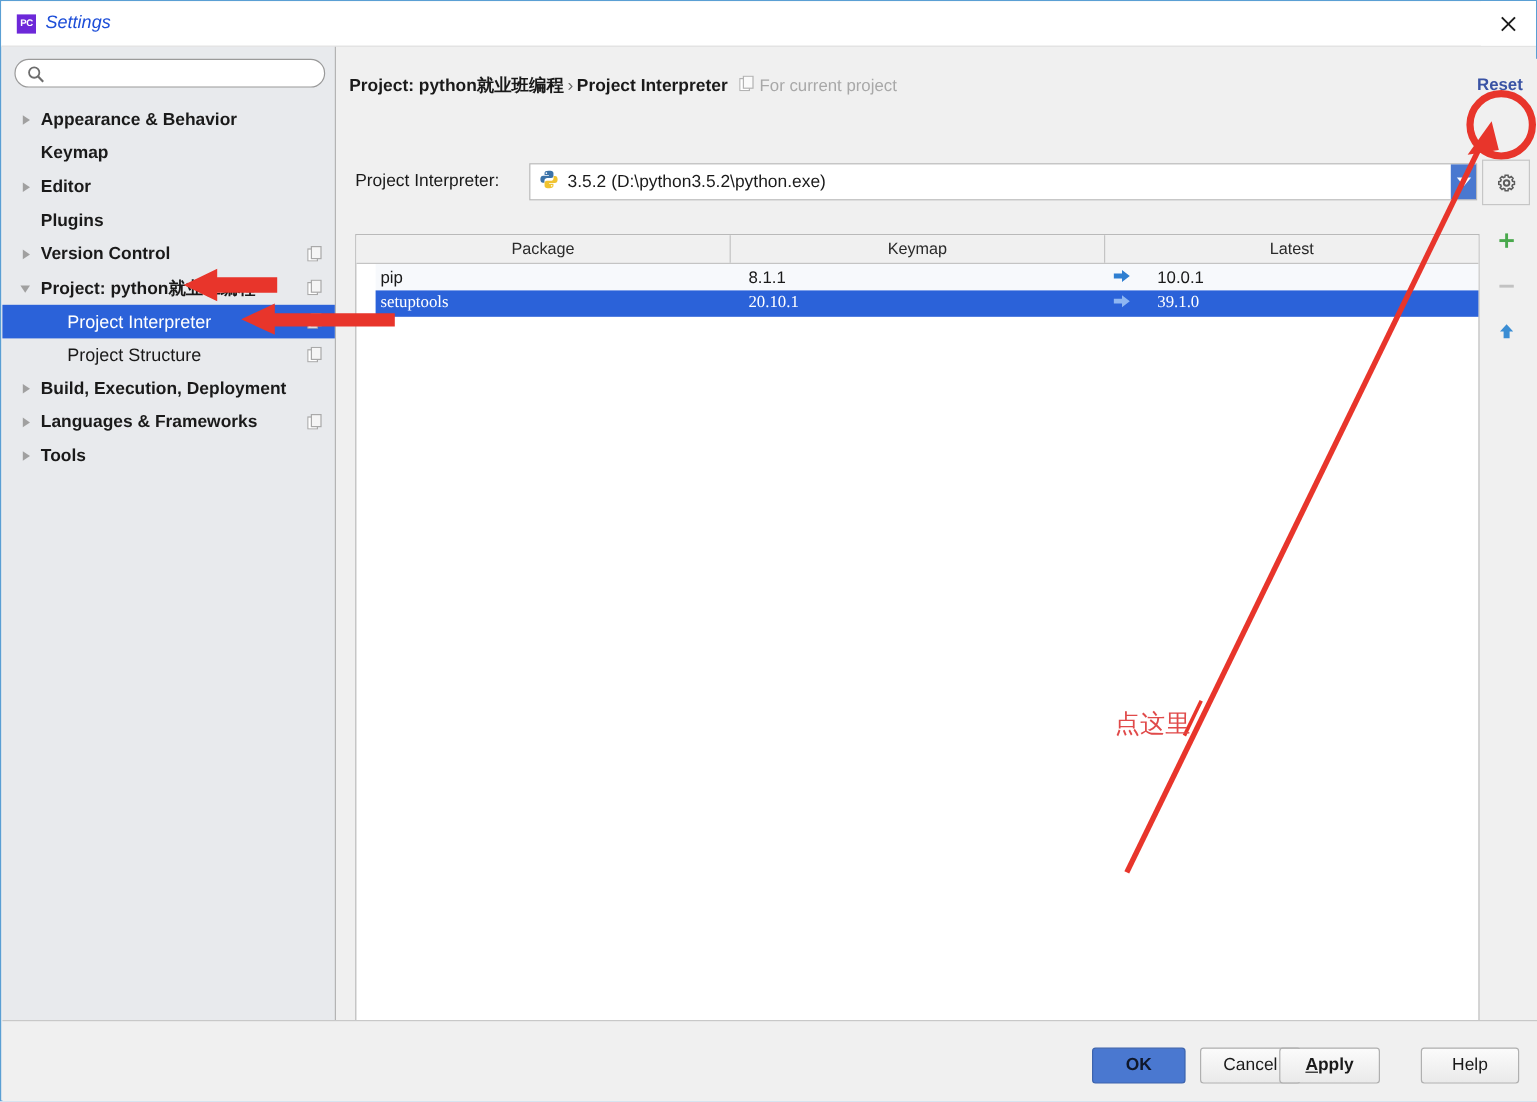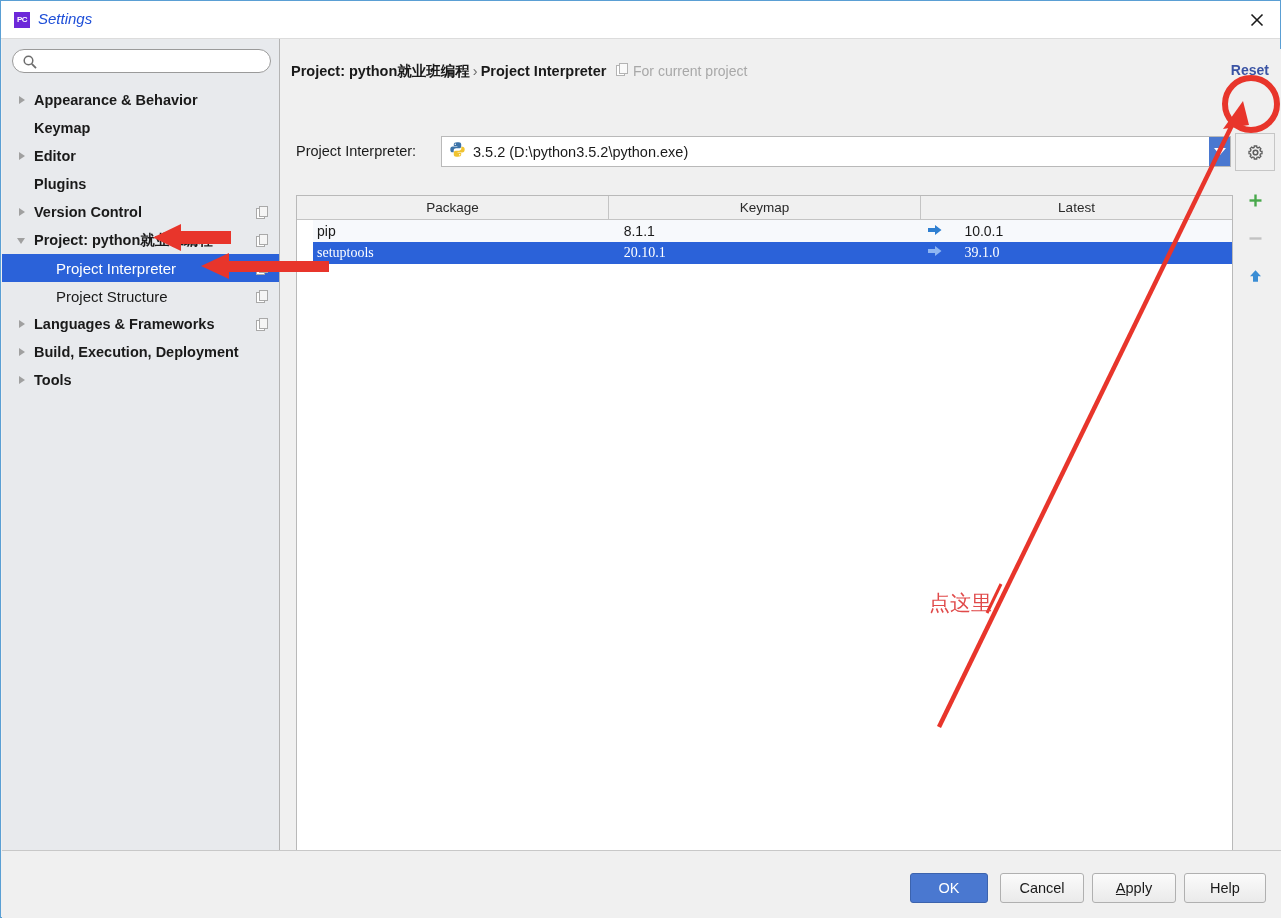--- a/index.html
+++ b/index.html
@@ -221,25 +221,25 @@
     height: 30px;
     font-family: "Liberation Sans", sans-serif;
     font-size: 14.5px;
     border: 1px solid #b0b0b0;
     border-radius: 3px;
     background: linear-gradient(#fbfbfb, #eaeaea);
     color: #1a1a1a;
     cursor: pointer;
   }
   .btn.primary {
-    background: #4a78d0; border-color: #3c63ad; color: #ffffff; font-weight: normal;
+    background: #4a78d0; border-color: #3c63ad; color: #0f172a; font-weight: bold;
   }
   .btn-ok { left: 908px; width: 78px; }
   .btn-cancel { left: 998px; width: 84px; }
-  .btn-apply { left: 1090px; width: 84px; }
+  .btn-apply { left: 1064px; width: 84px; font-weight: bold; }
   .btn-help { left: 1182px; width: 82px; }
   .btn-apply u { text-decoration: underline; }
   .anno-layer { position: absolute; left: 0; top: 0; width: 1281px; height: 918px; pointer-events: none; }
   .anno-text {
     position: absolute;
     left: 928px; top: 588px;
     font-size: 21px;
     color: #e04a4a;
     white-space: nowrap;
   }
@@ -315,29 +315,29 @@
         <div class="tree-row child">
           <span class="tw none"></span>
           <span class="tree-label">Project Structure</span>
           <span class="copy-icon"><svg width="13" height="13" viewBox="0 0 13 13">
               <rect x="0.5" y="2.5" width="8" height="10" fill="#ffffff" stroke="#a9a9a9"></rect>
               <rect x="3.5" y="0.5" width="8" height="10" fill="#f5f5f5" stroke="#a9a9a9"></rect>
             </svg></span>
         </div>
         <div class="tree-row">
           <span class="tw closed"></span>
+          <span class="tree-label">Build, Execution, Deployment</span>
+        </div>
+        <div class="tree-row">
+          <span class="tw closed"></span>
           <span class="tree-label">Languages &amp; Frameworks</span>
           <span class="copy-icon"><svg width="13" height="13" viewBox="0 0 13 13">
               <rect x="0.5" y="2.5" width="8" height="10" fill="#ffffff" stroke="#a9a9a9"></rect>
               <rect x="3.5" y="0.5" width="8" height="10" fill="#f5f5f5" stroke="#a9a9a9"></rect>
             </svg></span>
-        </div>
-        <div class="tree-row">
-          <span class="tw closed"></span>
-          <span class="tree-label">Build, Execution, Deployment</span>
         </div>
         <div class="tree-row">
           <span class="tw closed"></span>
           <span class="tree-label">Tools</span>
         </div>
       </div>
   </div>
 
   <div class="content">
 

